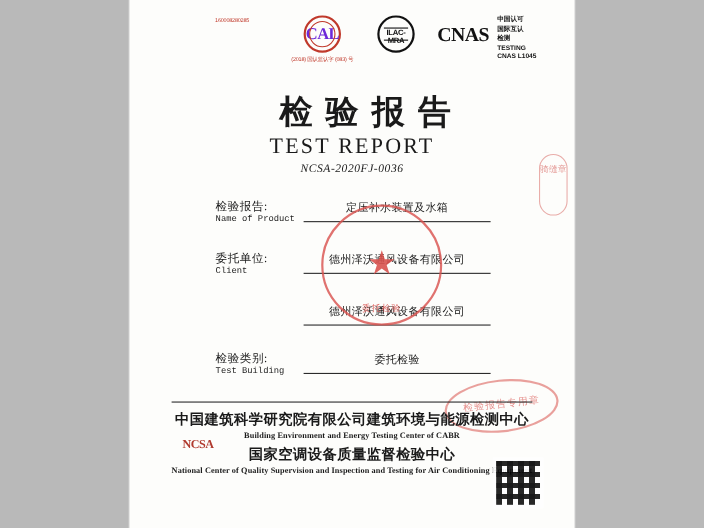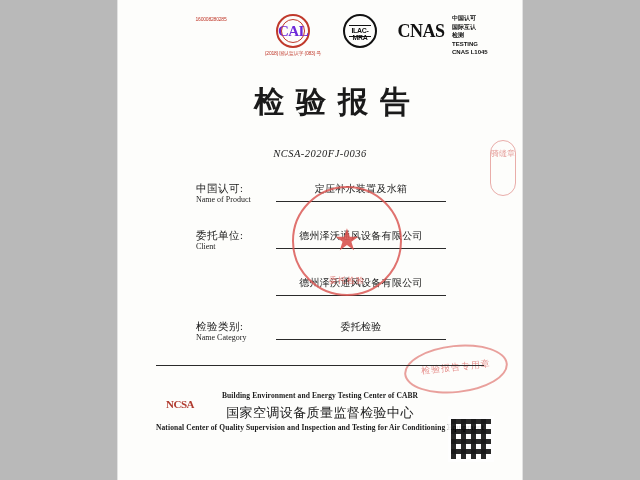--- a/index.html
+++ b/index.html
@@ -195,21 +195,21 @@
   }
   .lbl-cn {
     font-family: "Liberation Serif", serif;
     font-size: 10.5px;
     color: #1a1a1a;
     letter-spacing: 0.5px;
     line-height: 13px;
     white-space: nowrap;
   }
   .lbl-en {
-    font-family: Liberation Serif, serif;
+    font-family: Liberation Mono, monospace;
     font-size: 8px;
     color: #1a1a1a;
     line-height: 10px;
     white-space: nowrap;
   }
   .field-value {
     position: absolute;
     left: 80px;
     top: 0px;
     width: 170px;
@@ -252,21 +252,21 @@
     top: 391px;
     font-family: "Liberation Serif", serif;
     font-size: 7.5px;
     font-weight: bold;
     letter-spacing: 0.1px;
   }
   #foot-cn2 {
     top: 404px;
     font-family: "Liberation Serif", serif;
     font-size: 13px;
-    font-weight: normal;
+    font-weight: bold;
     letter-spacing: 0.4px;
   }
   #foot-en2 {
     top: 423px;
     font-family: "Liberation Serif", serif;
     font-size: 7.5px;
     font-weight: bold;
     letter-spacing: 0.1px;
   }
 
@@ -427,46 +427,47 @@
     <div class="cert" id="cert-cnas-text">
       <div>中国认可</div>
       <div>国际互认</div>
       <div>检测</div>
       <div>TESTING</div>
       <div>CNAS L1045</div>
     </div>
   </div>
 
   <div class="title-cn">检验报告</div>
+  <div class="title-en">TEST REPORT</div>
   <div class="report-no">NCSA-2020FJ-0036</div>
 
   <div class="field" id="field-product">
     <div class="field-labels">
-      <div class="lbl-cn">中国认可:</div>
+      <div class="lbl-cn">检验报告:</div>
       <div class="lbl-en">Name of Product</div>
     </div>
     <div class="field-value">定压补水装置及水箱</div>
   </div>
 
   <div class="field" id="field-client">
     <div class="field-labels">
       <div class="lbl-cn">委托单位:</div>
       <div class="lbl-en">Client</div>
     </div>
     <div class="field-value">德州泽沃通风设备有限公司</div>
   </div>
 
   <div class="field" id="field-manu">
     <div class="field-value">德州泽沃通风设备有限公司</div>
   </div>
 
   <div class="field" id="field-category">
     <div class="field-labels">
       <div class="lbl-cn">检验类别:</div>
-      <div class="lbl-en">Name Category</div>
+      <div class="lbl-en">Test Building</div>
     </div>
     <div class="field-value">委托检验</div>
   </div>
 
   <div class="stamp" id="stamp-company">
     <div class="ring"></div>
     <div class="star">★</div>
     <div class="arc-bottom">委托检验</div>
   </div>
 
@@ -475,18 +476,19 @@
     <div class="oval-text">检验报告专用章</div>
   </div>
 
   <div class="stamp" id="stamp-edge">
     <div class="edge-box"></div>
     <div class="edge-text">骑缝章</div>
   </div>
 
   <div class="footer-rule"></div>
   <div id="ncsa-mark">NCSA</div>
+  <div class="foot-line" id="foot-cn1">中国建筑科学研究院有限公司建筑环境与能源检测中心</div>
   <div class="foot-line" id="foot-en1">Building Environment and Energy Testing Center of CABR</div>
   <div class="foot-line" id="foot-cn2">国家空调设备质量监督检验中心</div>
   <div class="foot-line" id="foot-en2">National Center of Quality Supervision and Inspection and Testing for Air Conditioning Equipment</div>
 
   <div id="qr"></div>
 </div>
 
 </body></html>

